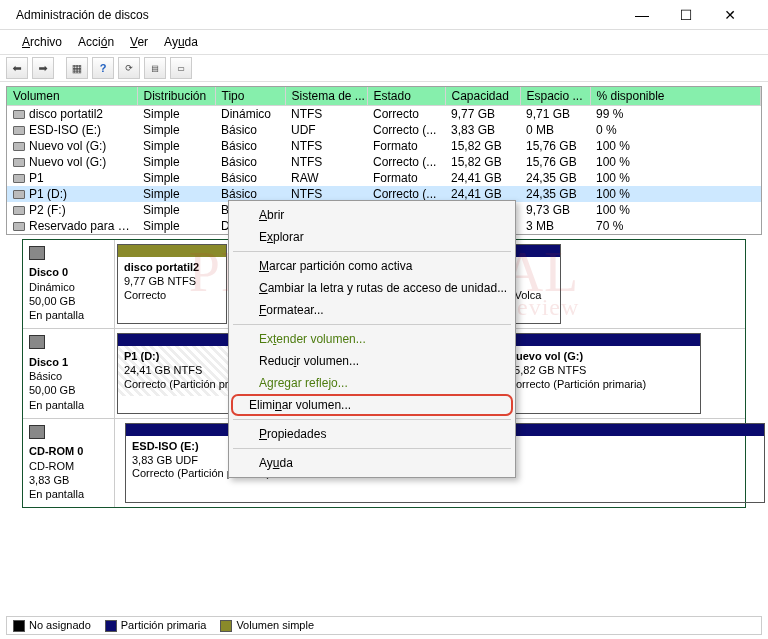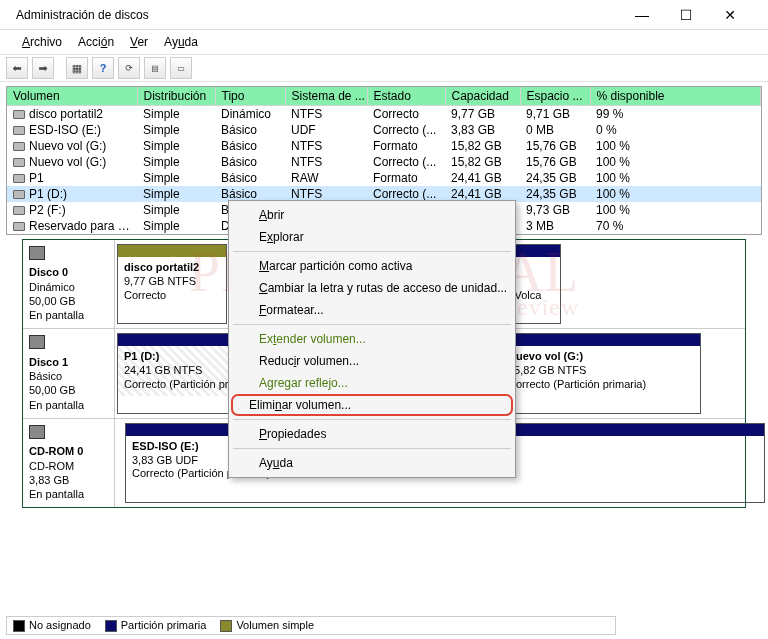--- a/index.html
+++ b/index.html
@@ -30,21 +30,21 @@
   .partbar { height:12px; }
   .bar-olive{background:#8a8a2a;}
   .bar-navy{background:#0b0b6e;}
   .partbody{ padding:4px 6px; font-size:11px; line-height:1.25; overflow:hidden; white-space:nowrap;}
   .part.hatch .partbody{ background:repeating-linear-gradient(45deg,#fff,#fff 3px,#eee 3px,#eee 6px);}
   .context { position:absolute; left:228px; top:200px; width:288px; background:#f5f5f5; border:1px solid #999; box-shadow:3px 3px 6px rgba(0,0,0,.25); padding:3px 2px;}
   .context .citem{padding:4px 30px 4px 28px; white-space:nowrap;}
   .context .citem.disabled{color:#4d7c0f;}
   .context .csep{height:1px;background:#ccc;margin:3px 2px;}
   .context .citem.hl{border:2px solid #d43; border-radius:7px; padding:2px 28px 2px 16px;}
-  .legend { position:absolute; left:6px; bottom:4px; display:flex; gap:14px; font-size:11px; align-items:center; border:1px solid #ccc; padding:2px 6px; width:610px;}
+  .legend { position:absolute; left:6px; bottom:4px; display:flex; gap:14px; font-size:11px; align-items:center; border:1px solid #ccc; padding:2px 6px; width:756px;}
   .sw { display:inline-block; width:12px;height:12px;margin-right:4px; vertical-align:middle; border:1px solid #555;}
   .watermark{position:absolute; left:50%; top:280px; transform:translate(-50%,-50%); font-size:56px; color:rgba(200,50,50,.12); font-family:Georgia,serif; pointer-events:none; letter-spacing:1px;}
   .watermark .sub{display:block;font-size:24px;text-align:right;margin-top:-10px;}
 </style>
 </head>
 <body>
 
 <div class="titlebar">
   <span class="title">Administración de discos</span>
   <div class="ctl">—</div>

